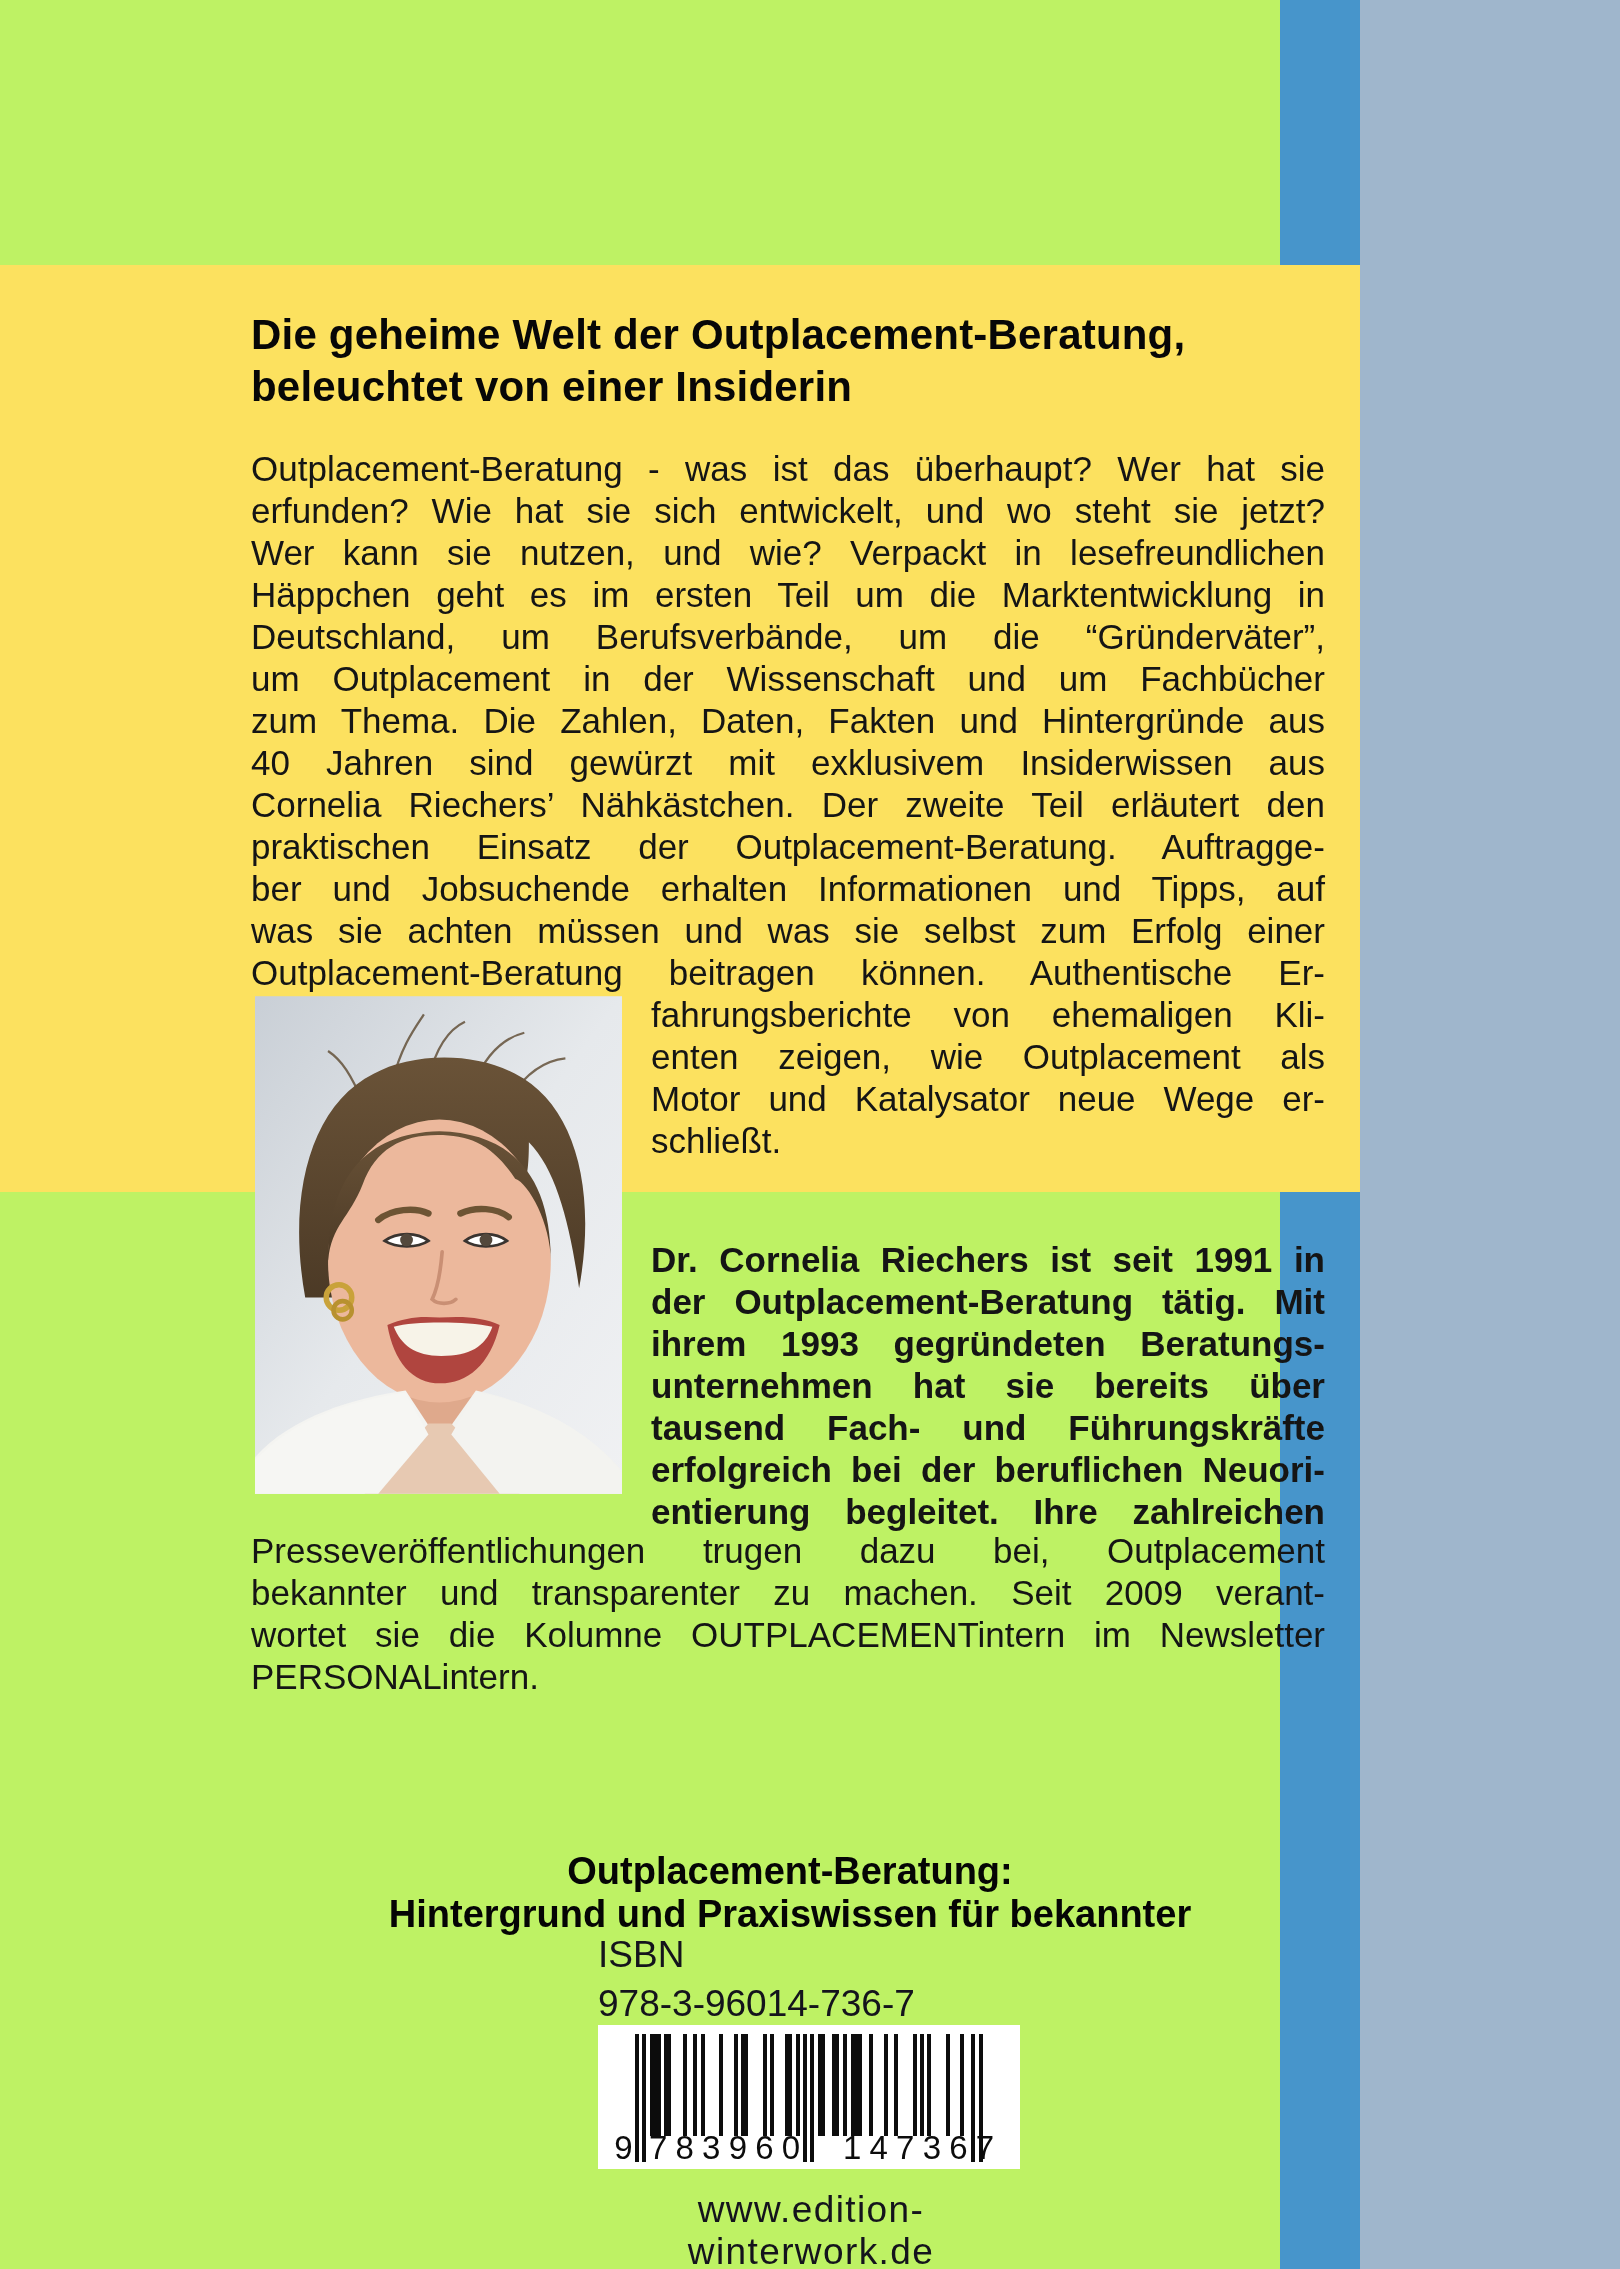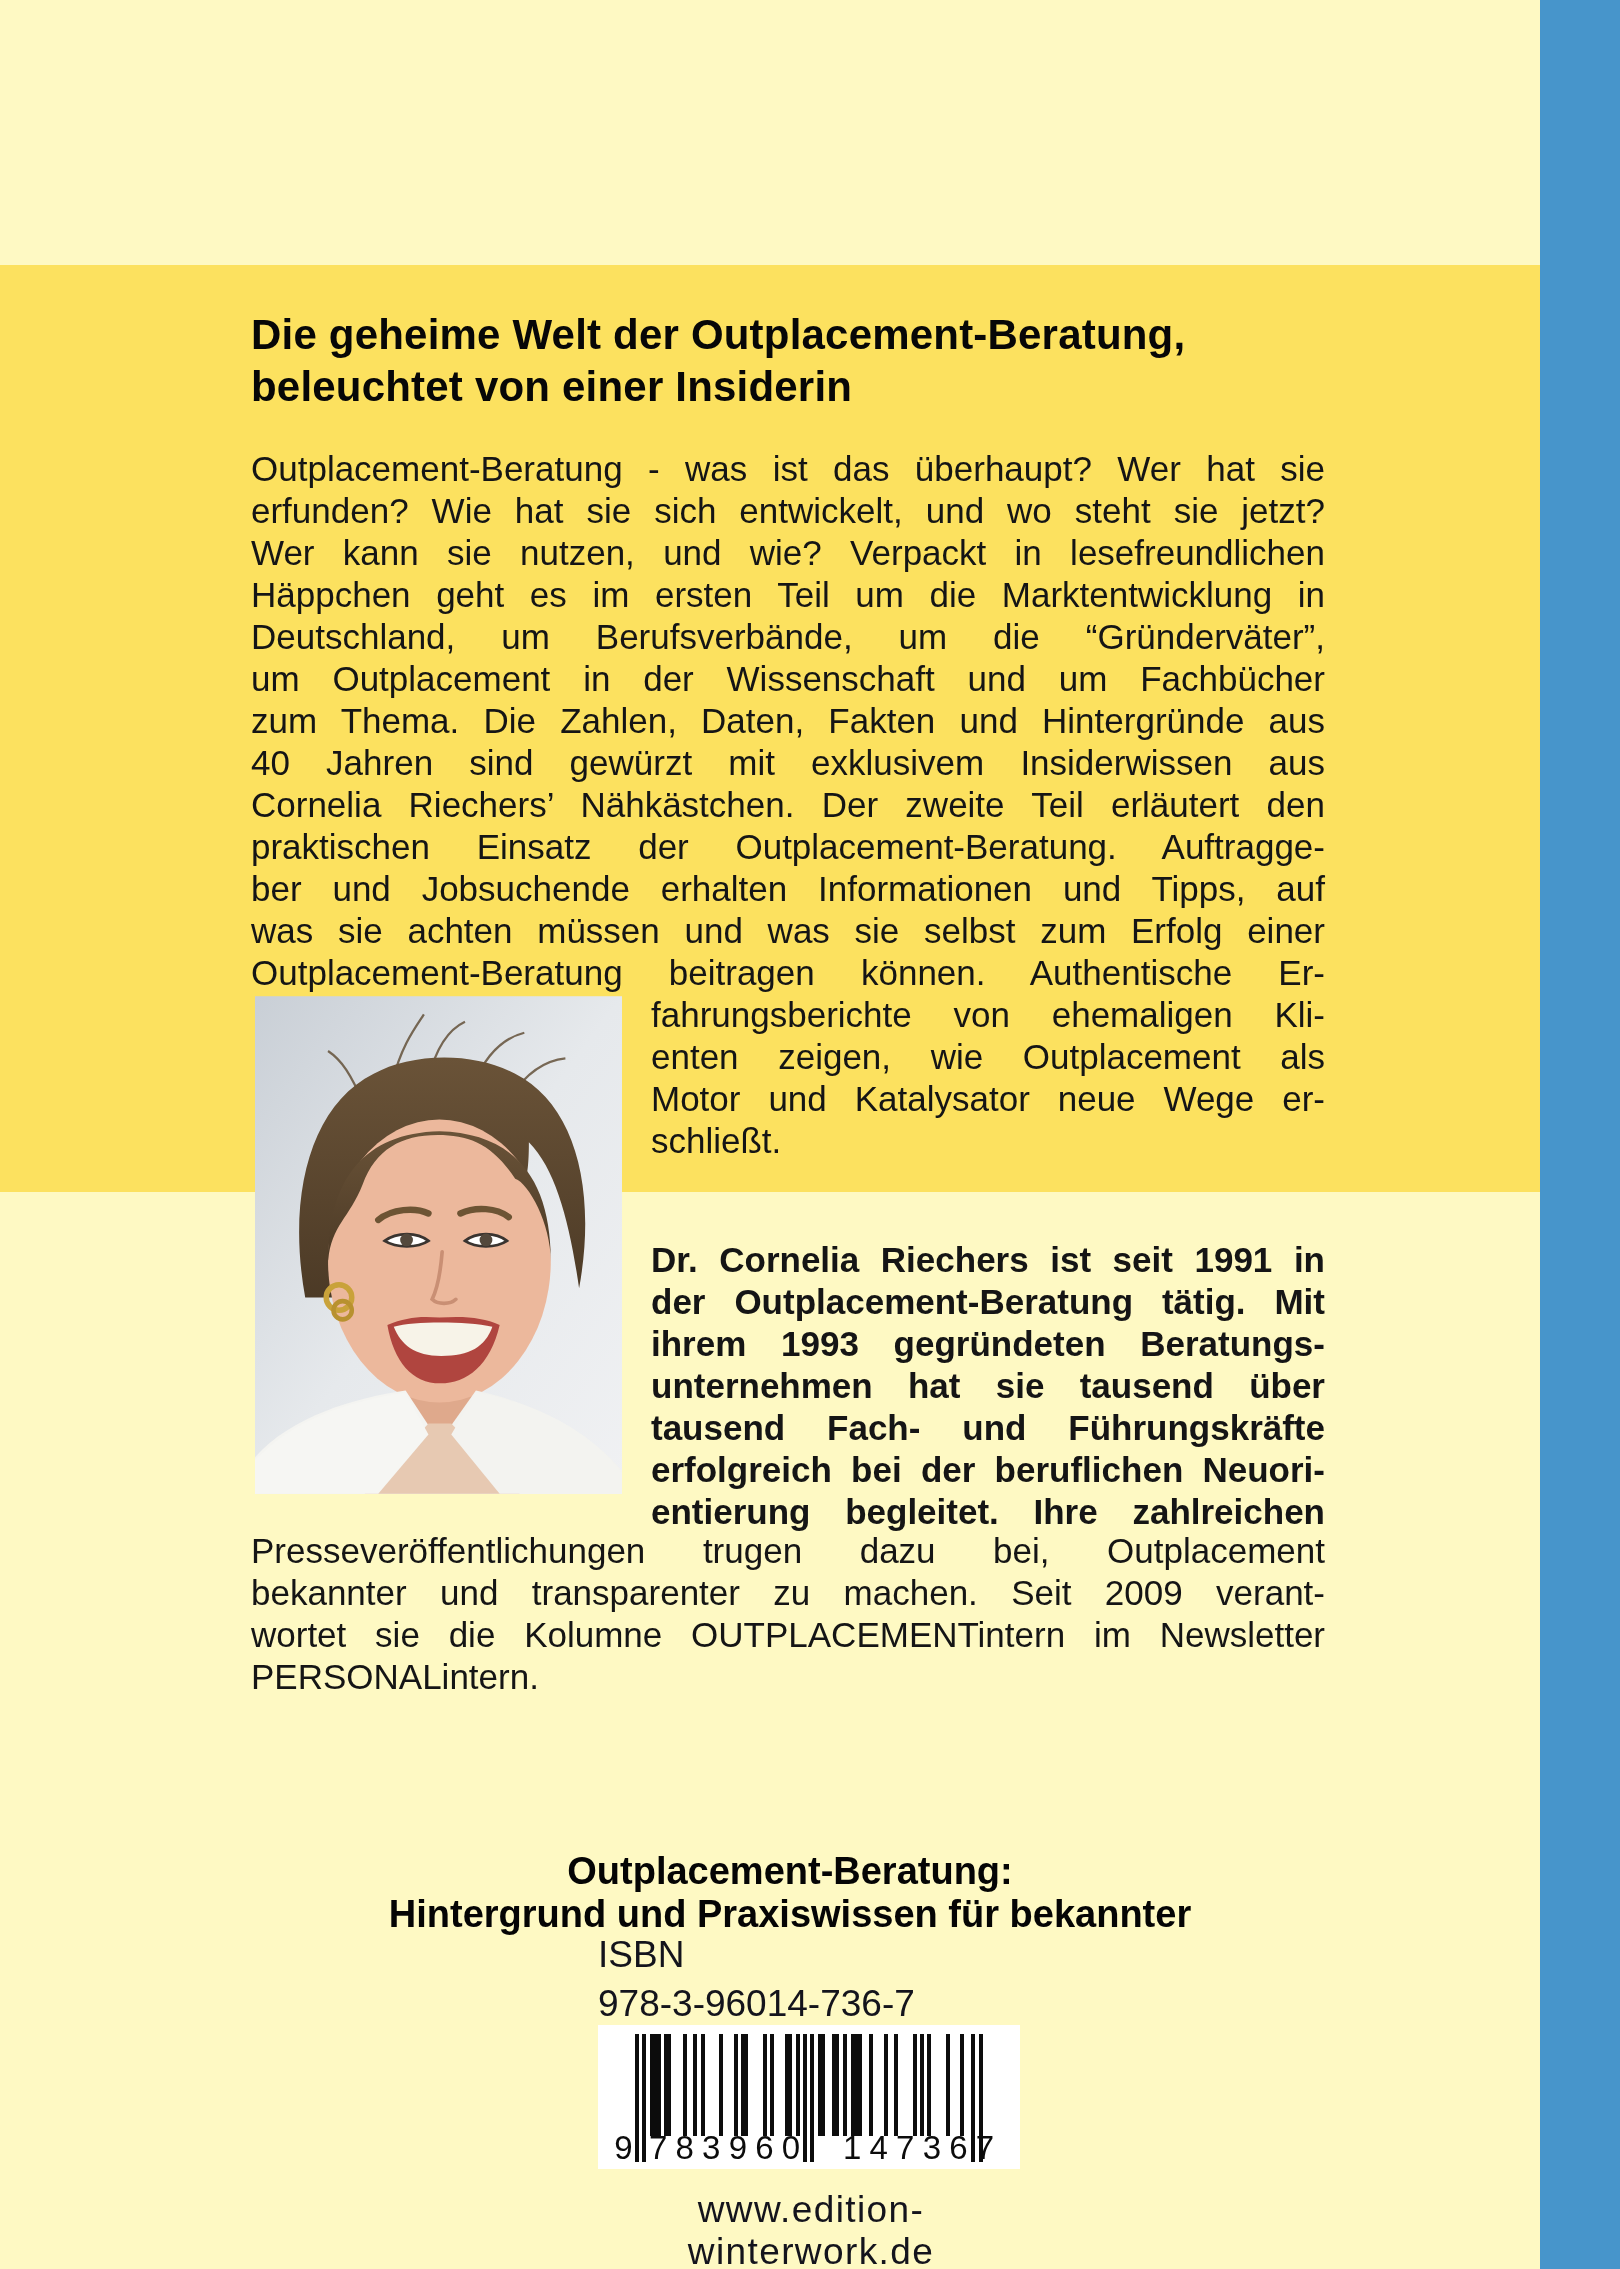--- a/index.html
+++ b/index.html
@@ -1,17 +1,17 @@
 <!DOCTYPE html>
 <html lang="de" style="font-size:14.6px"><head>
 <meta charset="utf-8">
 <title>page</title>
 <style>
   html,body{margin:0;padding:0;background:#9fb6cc;}
-  #page{position:relative;width:1620px;height:2270px;background:#fef9c3;overflow:hidden;
+  #page{position:relative;width:1360px;height:2270px;background:#bef264;overflow:hidden;
         font-family:"Liberation Sans","DejaVu Sans",sans-serif;color:#141414;}
   .stripe{position:absolute;top:0;right:0;width:80px;height:2270px;background:#4795cb;}
   .band{position:absolute;left:0;top:265px;width:1540px;height:927px;background:#fce15f;}
 
   
   .jl{text-align:justify;text-align-last:justify;}
   .ll{text-align:left;text-align-last:left;}
   .cl{text-align:center;text-align-last:center;}
 
   .headline{position:absolute;left:251px;top:309px;width:1078px;
@@ -137,21 +137,21 @@
       <path d="M120,545 L190,468 L215,468 L290,545 Z" fill="#e7c9b2"></path>
       <path d="M0,545 L135,545 L190,480 L165,434 C100,444 40,465 0,508 Z" fill="#f6f6f3"></path>
       <path d="M402,545 L268,545 L215,480 L242,434 C305,446 362,472 402,522 Z" fill="#f3f3f0"></path>
     </svg>
   </div>
 
   <div class="bio-wrap body-txt">
       <div class="jl">Dr. Cornelia Riechers ist seit 1991 in</div>
       <div class="jl">der Outplacement-Beratung tätig. Mit</div>
       <div class="jl">ihrem 1993 gegründeten Beratungs-</div>
-      <div class="jl">unternehmen hat sie tausend über</div>
+      <div class="jl">unternehmen hat sie bereits über</div>
       <div class="jl">tausend Fach- und Führungskräfte</div>
       <div class="jl">erfolgreich bei der beruflichen Neuori-</div>
       <div class="jl">entierung begleitet. Ihre zahlreichen</div>
     </div>
 
   <div class="bio-rest body-txt">
       <div class="jl">Presseveröffentlichungen trugen dazu bei, Outplacement</div>
       <div class="jl">bekannter und transparenter zu machen. Seit 2009 verant-</div>
       <div class="jl">wortet sie die Kolumne OUTPLACEMENTintern im Newsletter</div>
       <div class="ll">PERSONALintern.</div>

